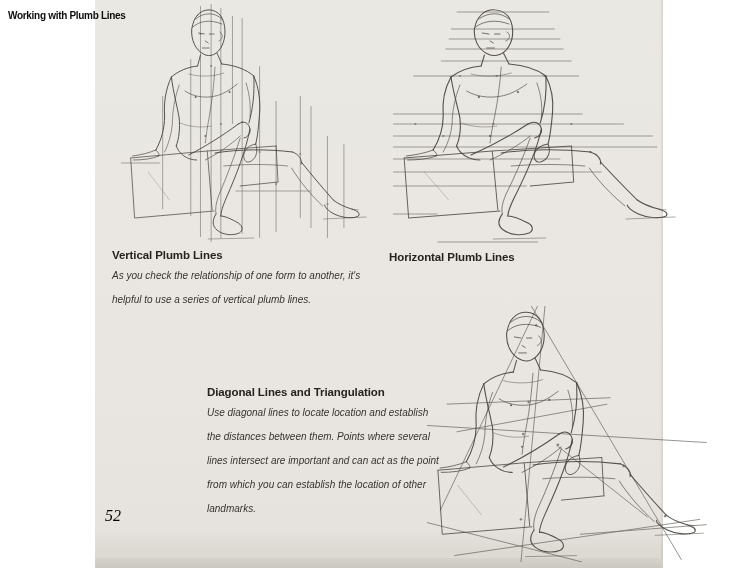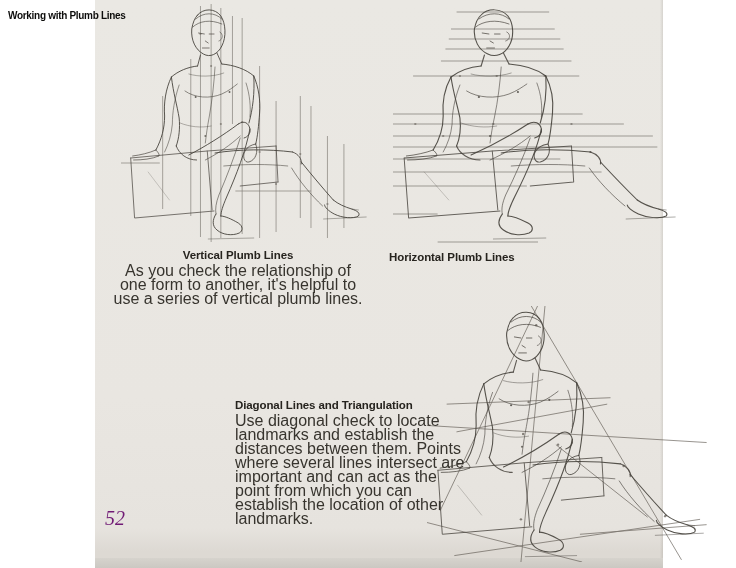--- a/index.html
+++ b/index.html
@@ -33,33 +33,33 @@
   }
   .figure{position:absolute;color:var(--ink);}
   .figure svg{display:block;width:100%;height:100%;}
   .plumb{color:var(--plumb);}
   .caption{position:absolute;}
   .caption h2{
     font-size:11.5px;font-weight:bold;color:var(--heading);
     letter-spacing:-.1px;margin:0 0 3px 0;
   }
   .caption p{
-    font-size:16px;line-height:14px;
+    font-size:10px;line-height:24px;font-style:italic;
     color:var(--body-text);
   }
-  .cap-vertical{left:112px;top:249px;width:252px;text-align:center;}
+  .cap-vertical{left:112px;top:249px;width:252px;}
   .cap-horizontal{left:389px;top:251px;width:306px;}
-  .cap-diagonal{left:207px;top:399px;width:234px;margin-left:28px;}
+  .cap-diagonal{left:207px;top:386px;width:234px;}
   .fig-vertical{left:121px;top:4px;width:252px;height:240px;}
   .fig-horizontal{left:393px;top:4px;width:290px;height:240px;}
   .fig-diagonal{left:427px;top:306px;width:284px;height:256px;}
   .page-number{
     position:absolute;left:105px;top:507px;
     font-family:"Liberation Serif",serif;font-style:italic;
-    font-size:20px;color:#701a75;
+    font-size:16px;color:#000000;
   }
   .hidden-defs{position:absolute;width:0;height:0;overflow:hidden;}
 </style>
 </head>
 <body>
 
 <svg class="hidden-defs" aria-hidden="true">
   <defs>
     <g id="fig" fill="none" stroke="currentColor" stroke-width="1" stroke-linecap="round" stroke-linejoin="round">
 
@@ -221,16 +221,16 @@
   <h2>Vertical Plumb Lines</h2>
   <p>As you check the relationship of one form to another, it's helpful to use a series of vertical plumb lines.</p>
 </div>
 
 <div class="caption cap-horizontal">
   <h2>Horizontal Plumb Lines</h2>
 </div>
 
 <div class="caption cap-diagonal">
   <h2>Diagonal Lines and Triangulation</h2>
-  <p>Use diagonal check to locate landmarks and establish the distances between them. Points where several lines intersect are important and can act as the point from which you can establish the location of other landmarks.</p>
+  <p>Use diagonal lines to locate location and establish the distances between them. Points where several lines intersect are important and can act as the point from which you can establish the location of other landmarks.</p>
 </div>
 
 <div class="page-number">52</div>
 
 </body></html>

